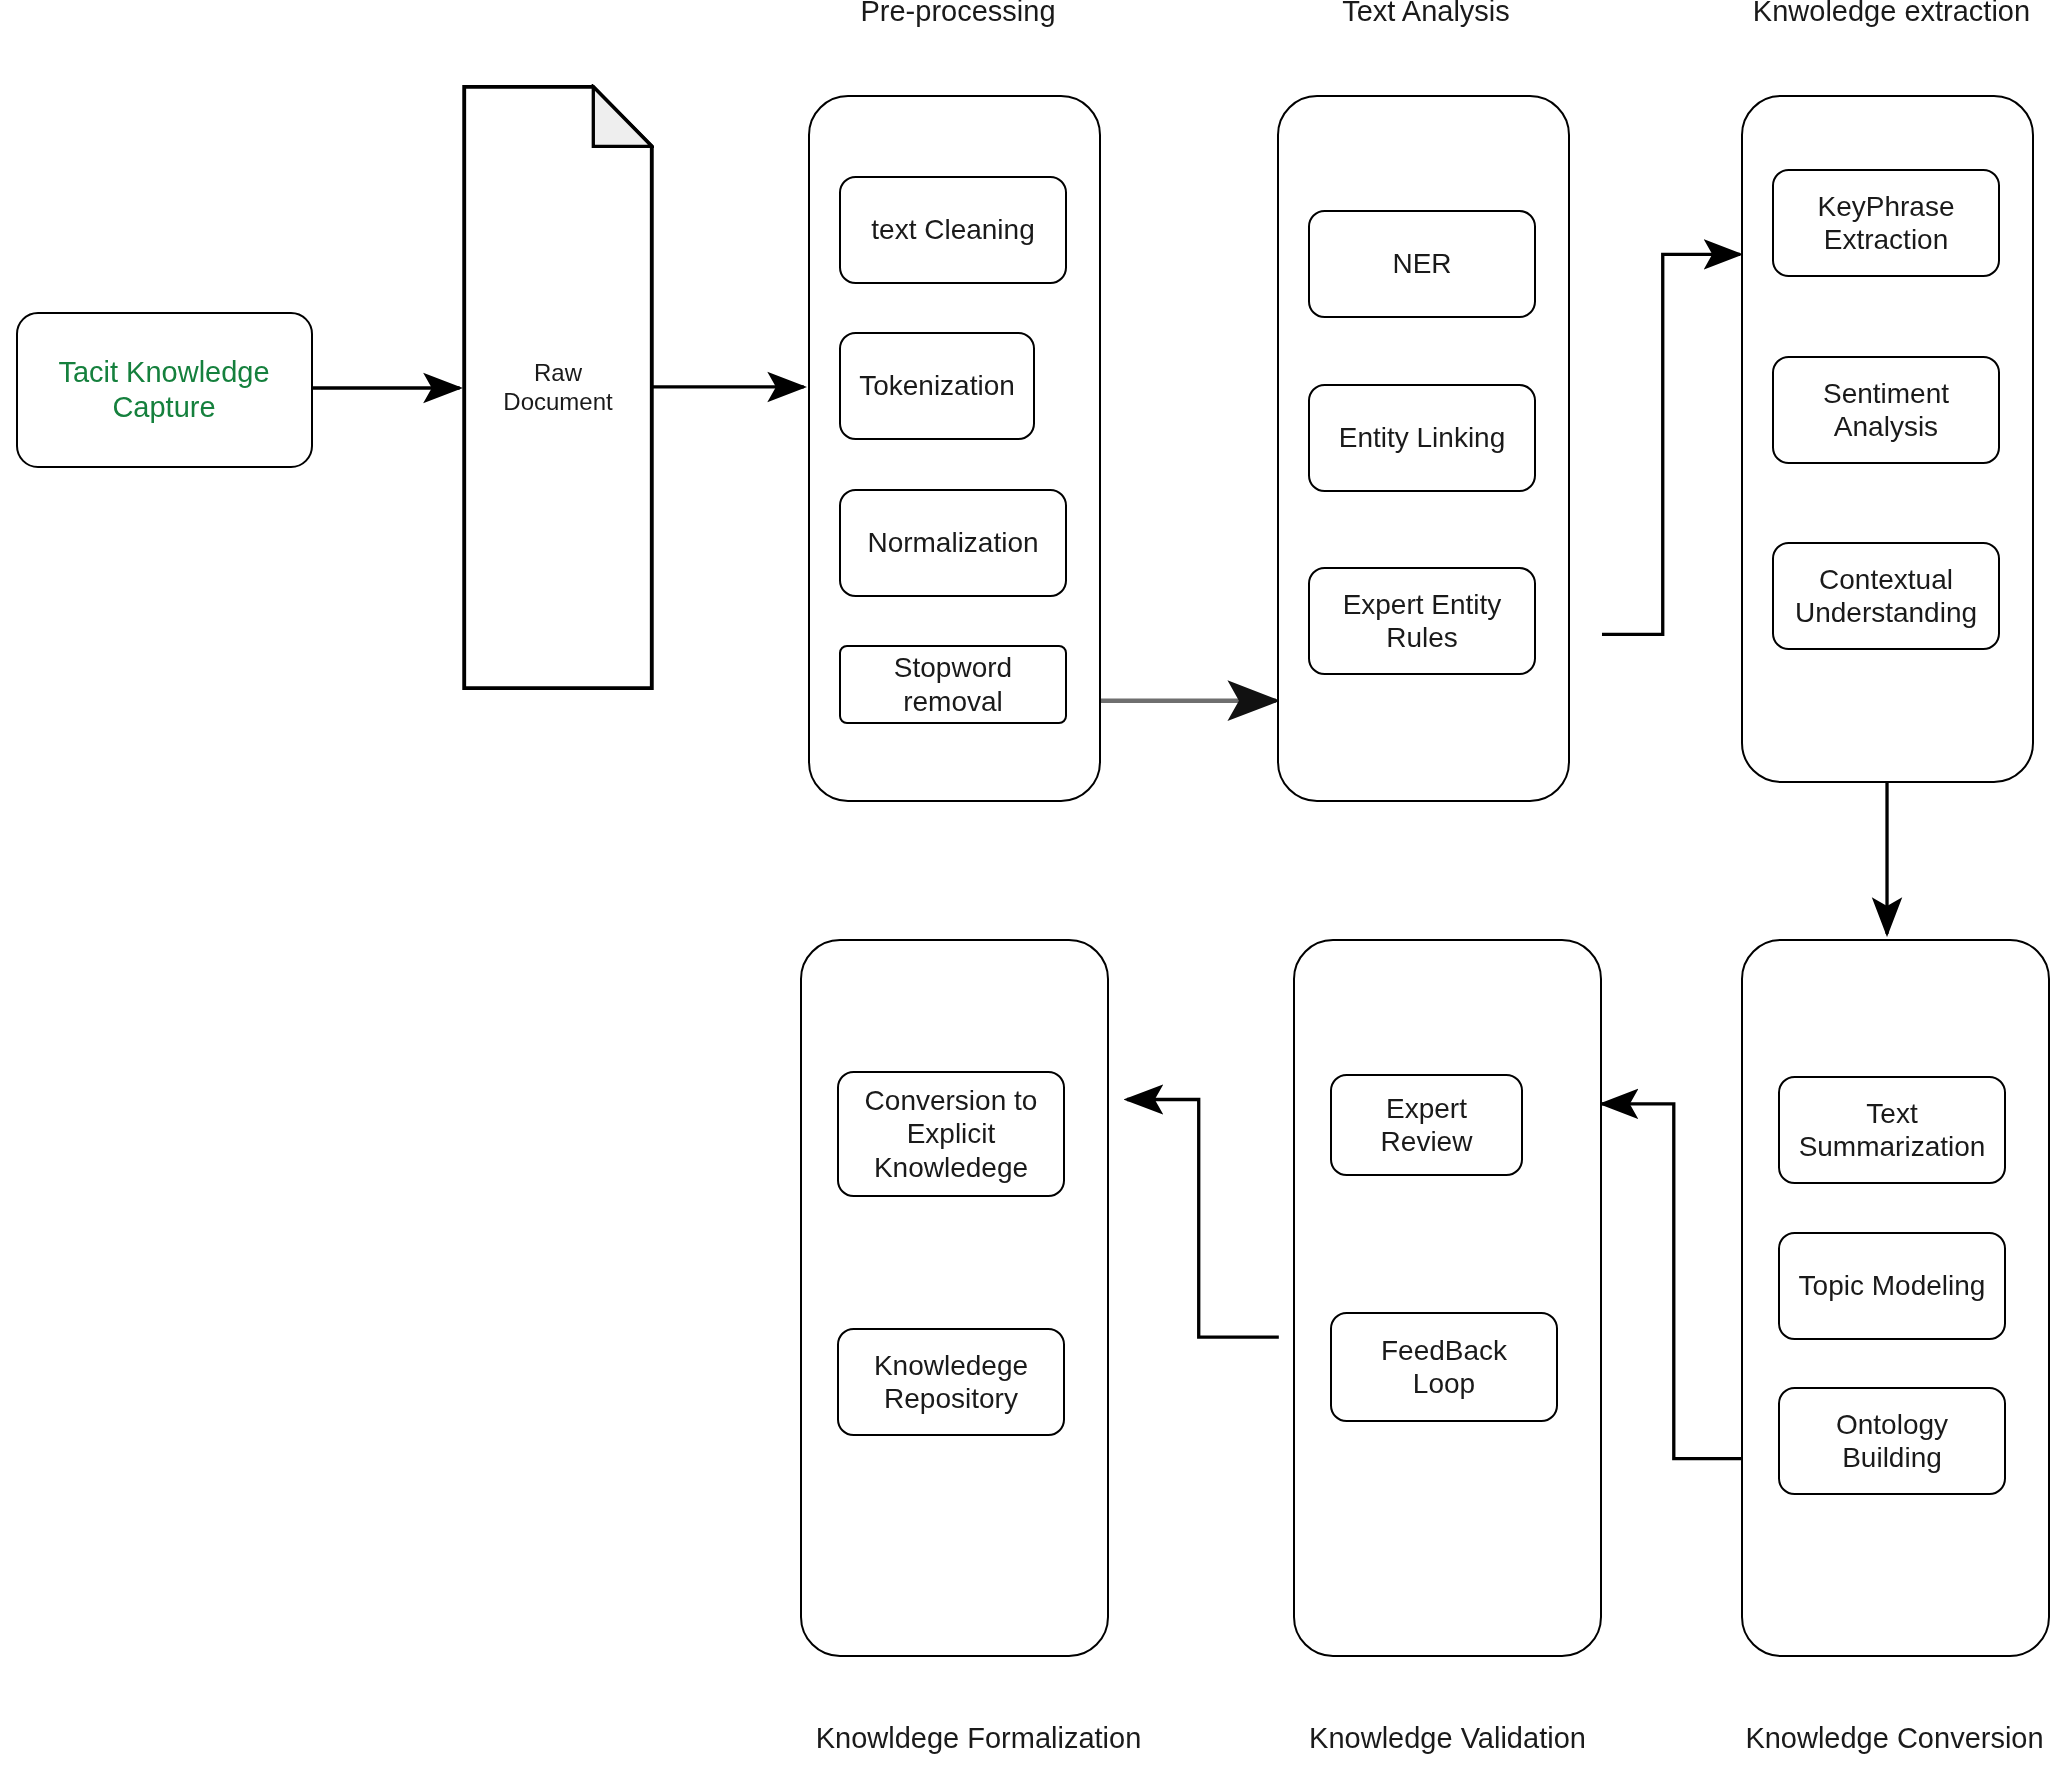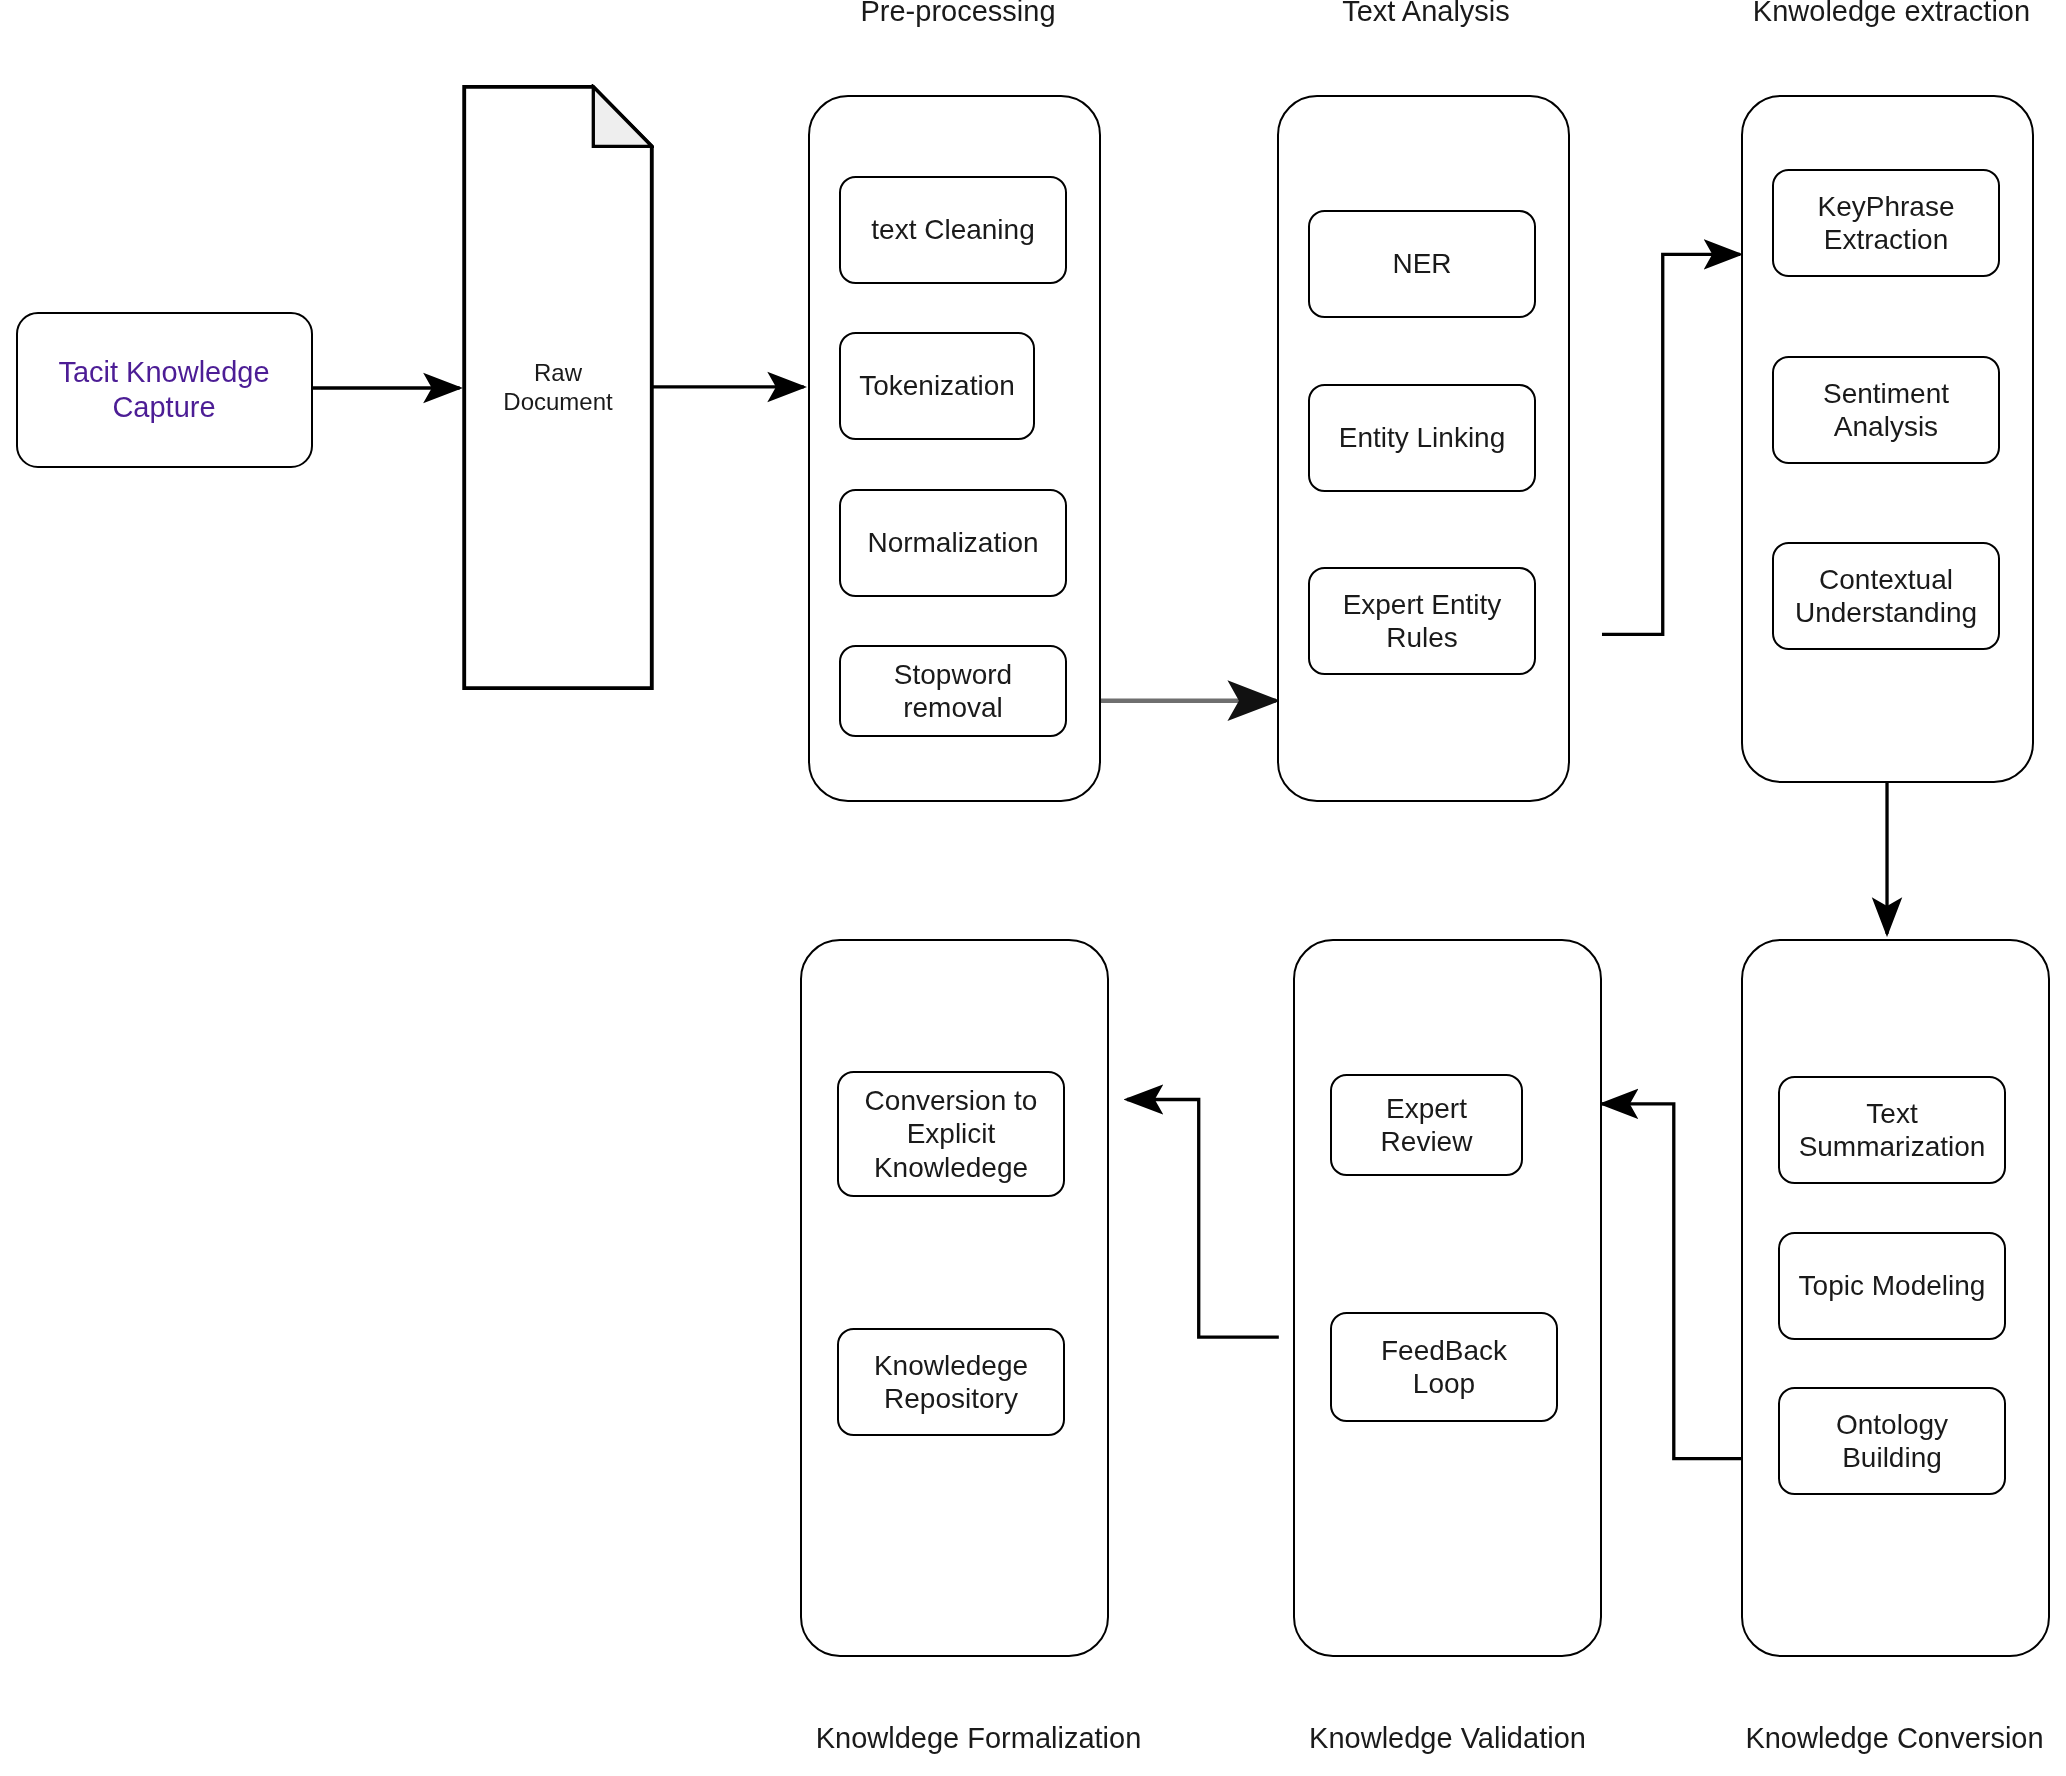--- a/index.html
+++ b/index.html
@@ -69,21 +69,21 @@
     box-sizing: border-box;
     border: 2.8px solid #000000;
     border-radius: 22px;
     background: #ffffff;
     display: flex;
     align-items: center;
     justify-content: center;
     text-align: center;
     font-size: 29px;
     line-height: 1.2;
-    color: #4c1d95;
+    color: #15803d;
   }
 
   
   .doc-shape {
     position: absolute;
   }
   .doc-shape .doc-label {
     position: absolute;
     left: 0;
     top: 0;
@@ -153,21 +153,21 @@
   <div class="stage" style="left:808px; top:95px; width:293px; height:707px;">
     <div class="step" style="left:29px; top:79px; width:228px; height:108px;">
       <span>text Cleaning</span>
     </div>
     <div class="step" style="left:29px; top:235px; width:196px; height:108px;">
       <span>Tokenization</span>
     </div>
     <div class="step" style="left:29px; top:392px; width:228px; height:108px;">
       <span>Normalization</span>
     </div>
-    <div class="step" style="left:29px; top:548px; width:228px; height:92px;">
+    <div class="step" style="left:29px; top:548px; width:228px; height:79px;border-radius:8px;">
       <div style="display:flex;flex-direction:column;">
         <span>Stopword</span>
         <span>removal</span>
       </div>
     </div>
   </div>
 
   <div class="stage-label" style="left:1277px; top:-4.4px; width:298px;">Text Analysis</div>
 
   <div class="stage" style="left:1277px; top:95px; width:293px; height:707px;">

